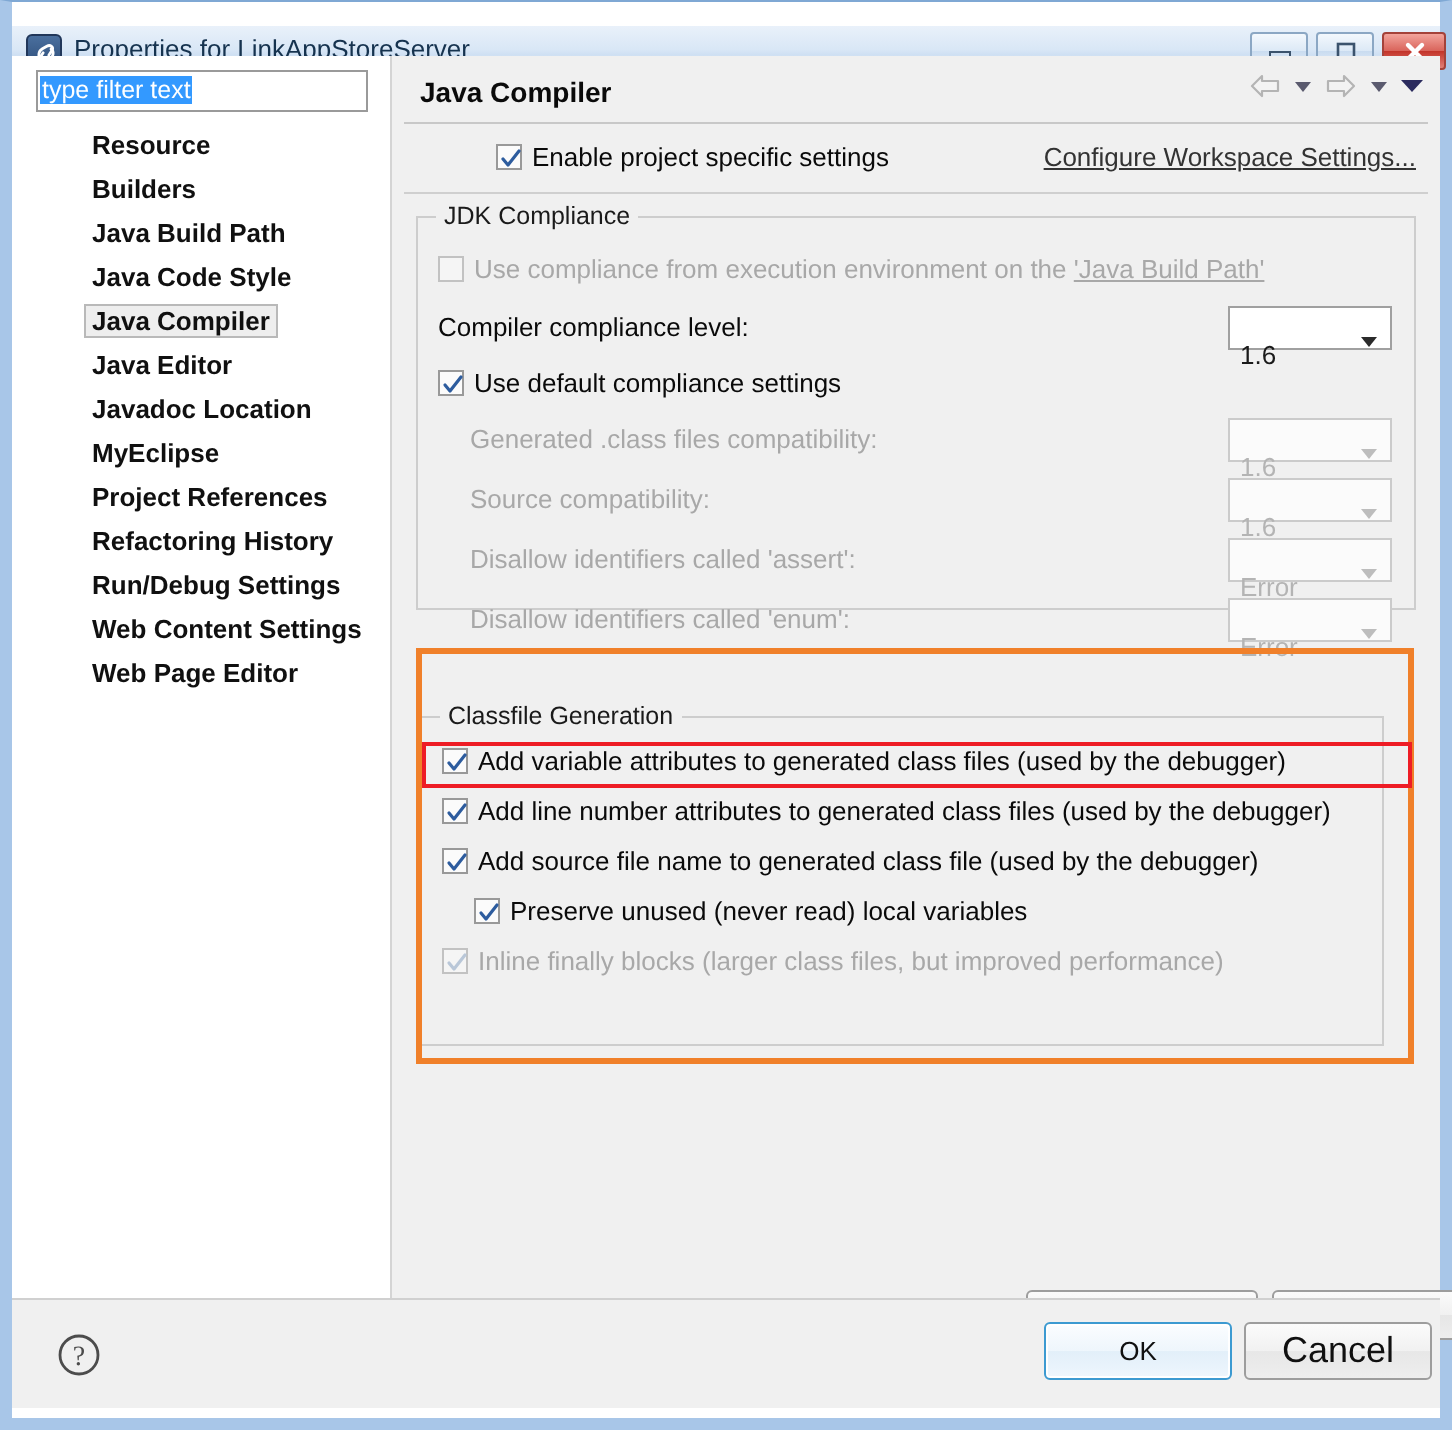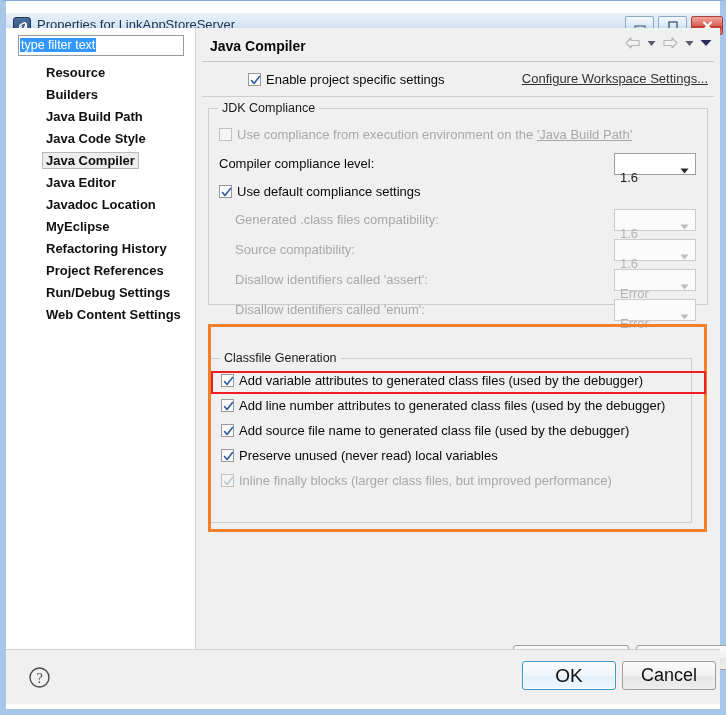--- a/index.html
+++ b/index.html
@@ -253,21 +253,21 @@
     box-sizing: border-box;
   }
   #help-icon { position: absolute; left: 22px; top: 16px; }
   #btn-ok {
     position: absolute; left: 516px; top: 11px;
     width: 92px; height: 27px;
     border: 1px solid #3c9ad1;
     box-shadow: inset 0 0 0 1px #ffffff;
     border-radius: 3px;
     background: linear-gradient(to bottom, #fbfdff, #eef6fc 50%, #e2eff9 51%, #eef6fd);
-    font-size: 19px; color: #101010;
+    font-size: 13px; color: #101010;
     display: flex; align-items: center; justify-content: center;
   }
   #btn-cancel {
     position: absolute; left: 616px; top: 11px;
     width: 92px; height: 27px;
     border: 1px solid #9d9d9d;
     border-radius: 3px;
     background: linear-gradient(to bottom, #fbfbfb, #f1f1f1 50%, #e7e7e7 51%, #eeeeee);
     font-size: 18px; color: #101010;
     display: flex; align-items: center; justify-content: center;
@@ -336,30 +336,33 @@
         <div class="tree-item">
               <span>Java Editor</span>
             </div>
         <div class="tree-item">
               <span>Javadoc Location</span>
             </div>
         <div class="tree-item">
               <span>MyEclipse</span>
             </div>
         <div class="tree-item">
+              <span>Project References</span>
+            </div>
+        <div class="tree-item">
               <span>Refactoring History</span>
             </div>
         <div class="tree-item">
-              <span>Project References</span>
-            </div>
-        <div class="tree-item">
               <span>Run/Debug Settings</span>
             </div>
         <div class="tree-item">
               <span>Web Content Settings</span>
+            </div>
+        <div class="tree-item">
+              <span>Web Page Editor</span>
             </div>
       </div>
     </div>
 
     <div id="right-pane">
 
       <div id="page-title">Java Compiler</div>
 
       <div id="nav-icons">
         <span class="nav-ico">
@@ -499,21 +502,21 @@
         <label class="row" style="top:64px;">
           <span class="cb">
             <span class="tick">
               <svg width="11" height="11" viewBox="0 0 11 11">
                     <path d="M1.5 5.5 L4 8.5 L9.5 1.5" stroke="#2d5c9e" stroke-width="1.6" fill="none" stroke-linecap="round" stroke-linejoin="round"></path>
                   </svg>
             </span>
           </span><span>Add source file name to generated class file (used by the debugger)</span>
         </label>
 
-        <label class="row" style="top:89px;">
+        <label class="row" style="top:89px;margin-left:16px;">
           <span class="cb">
             <span class="tick">
               <svg width="11" height="11" viewBox="0 0 11 11">
                     <path d="M1.5 5.5 L4 8.5 L9.5 1.5" stroke="#2d5c9e" stroke-width="1.6" fill="none" stroke-linecap="round" stroke-linejoin="round"></path>
                   </svg>
             </span>
           </span><span>Preserve unused (never read) local variables</span>
         </label>
 
         <label class="row dim" style="top:114px;">

